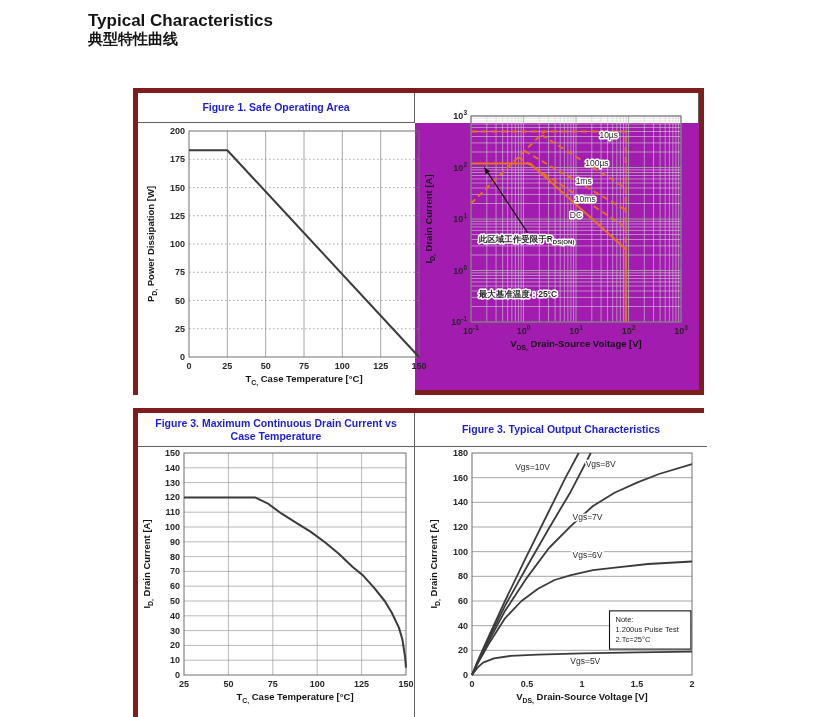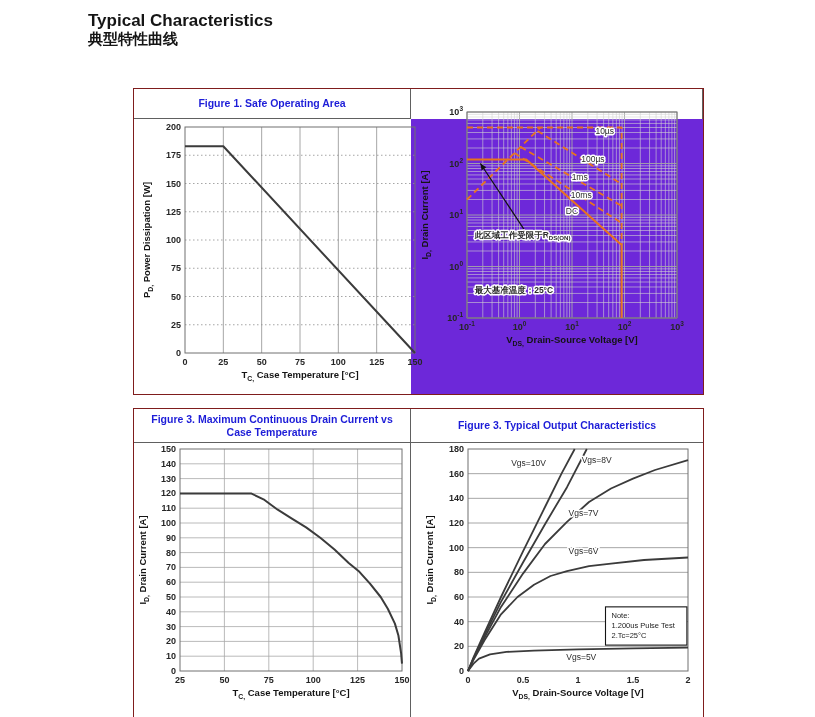--- a/index.html
+++ b/index.html
@@ -1,21 +1,21 @@
 <!DOCTYPE html>
 <html><head>
 <meta charset="utf-8">
 <style>
   html,body{margin:0;padding:0;background:#ffffff;}
   body{width:815px;height:717px;position:relative;overflow:hidden;
        font-family:"Liberation Sans","DejaVu Sans",sans-serif;}
   .page-title{position:absolute;left:88px;top:11px;font-size:17px;font-weight:bold;color:#151515;}
   .page-subtitle{position:absolute;left:88px;top:30px;font-size:15px;font-weight:bold;color:#151515;}
-  .panel{position:absolute;left:133px;width:571px;border:1px solid #7f1d1d;
-         display:grid;grid-template-columns:277px 1fr;background:#6d28d9;box-sizing:border-box;}
+  .panel{position:absolute;left:133px;width:571px;border:5px solid #7f1d1d;
+         display:grid;grid-template-columns:277px 1fr;background:#a21caf;box-sizing:border-box;}
   #panel-top{top:88px;height:307px;grid-template-rows:30px 1fr;}
   #panel-bottom{top:408px;height:352px;grid-template-rows:34px 1fr;}
   .cell{box-sizing:border-box;background:#fff;}
   .c-left{border-right:1px solid #606060;}
   .title-cell{border-bottom:1px solid #606060;display:flex;align-items:center;justify-content:center;
               text-align:center;font-weight:bold;font-size:10.5px;line-height:1.22;padding:1px 8px;}
   .chart-cell{position:relative;}
   svg{display:block;}
   svg text{font-family:"Liberation Sans","DejaVu Sans",sans-serif;}
 </style>

